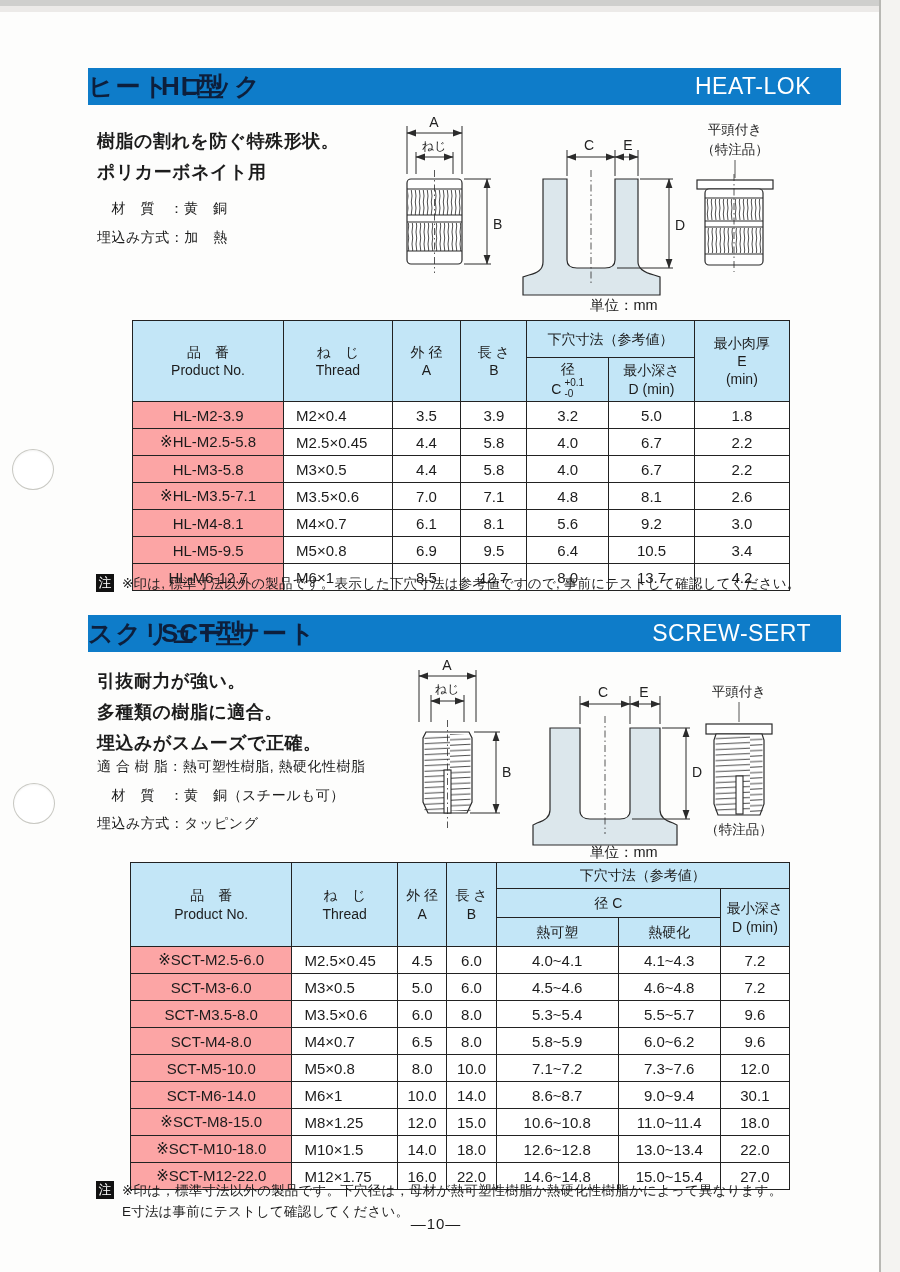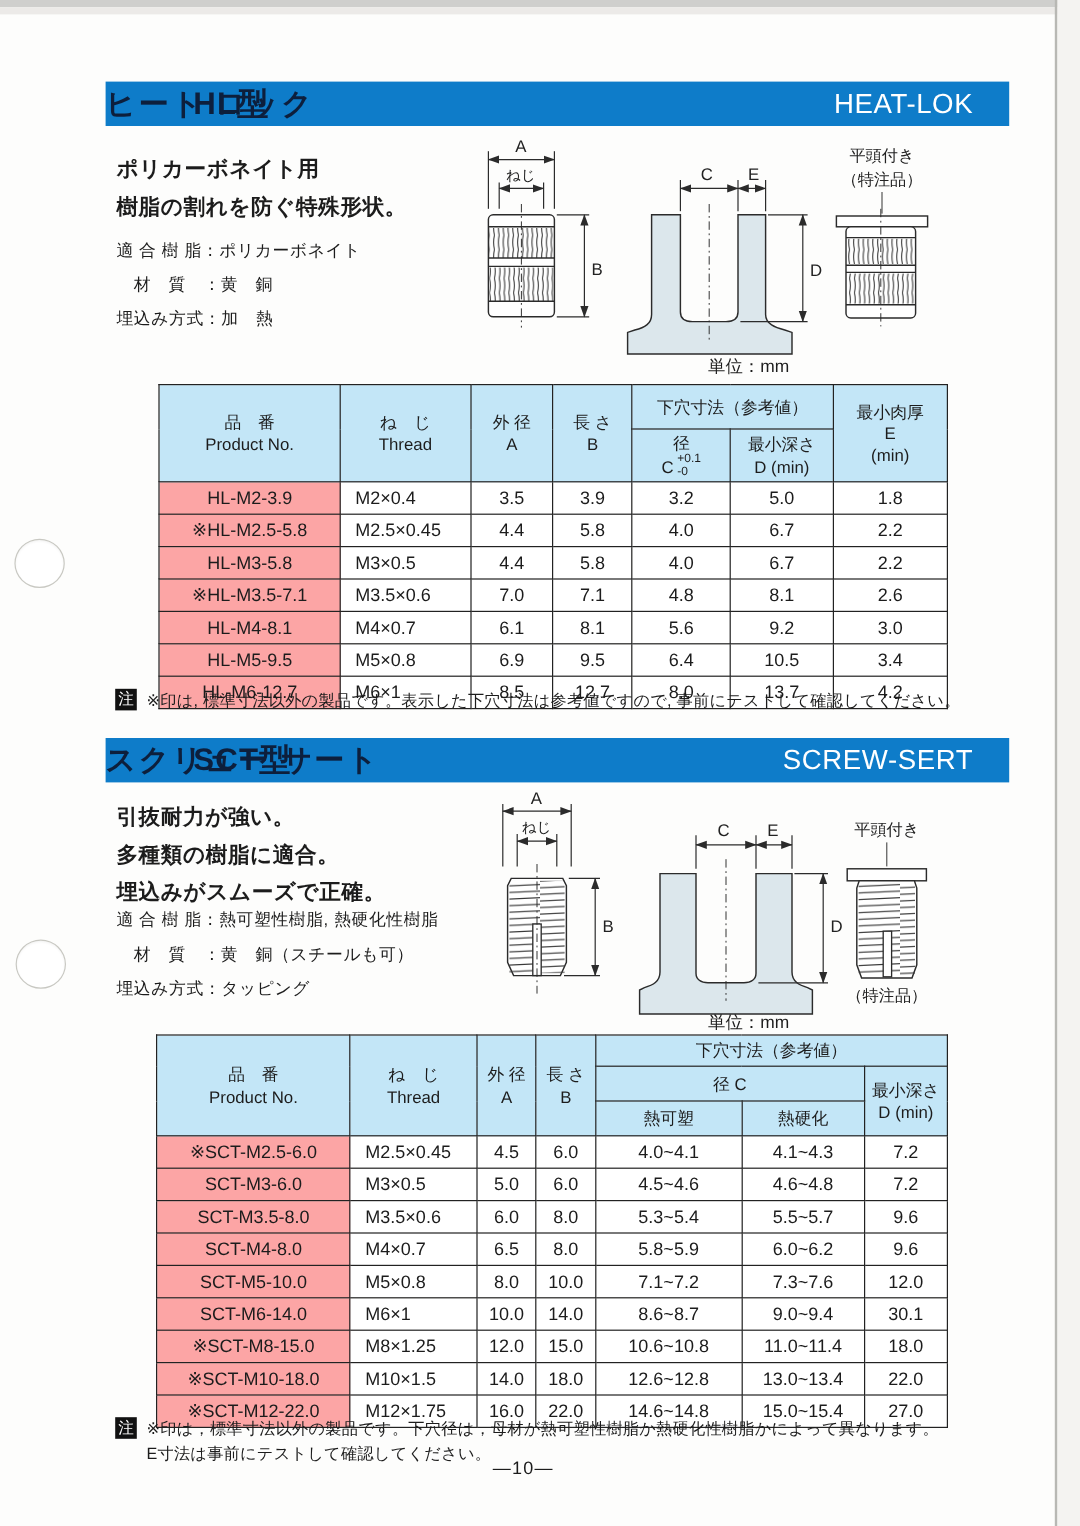--- a/index.html
+++ b/index.html
@@ -61,25 +61,24 @@
   <div class="punch hole1"></div>
   <div class="punch hole2"></div>
 
   <header class="banner" style="top:68px;">
     <span class="model">HL型</span>
     <span class="title-jp">ヒート ロック</span>
     <span class="title-en">HEAT-LOK</span>
   </header>
 
   <div class="intro" style="top:126px;">
+      <div class="intro-line">樹脂の割れを防ぐ特殊形状。</div>
       <div class="intro-line">ポリカーボネイト用</div>
-      <div class="intro-line">樹脂の割れを防ぐ特殊形状。</div>
     </div>
   <div class="specs" style="top:194px;">
-      <div class="spec-line">適 合 樹 脂：ポリカーボネイト</div>
       <div class="spec-line">　材　質　：黄　銅</div>
       <div class="spec-line">埋込み方式：加　熱</div>
     </div>
 
   <svg class="diagram" style="left:390px;top:112px;" width="420" height="205" viewBox="0 0 420 205">
     <defs>
       <marker id="ah1" viewBox="0 0 10 8" markerWidth="10" markerHeight="8" refX="9" refY="4" orient="auto-start-reverse" markerUnits="userSpaceOnUse">
           <path d="M0,0.6 L9.5,4 L0,7.4 Z" fill="#2b2b2b"></path>
         </marker>
       <pattern id="kn1" width="4" height="12" patternUnits="userSpaceOnUse">

